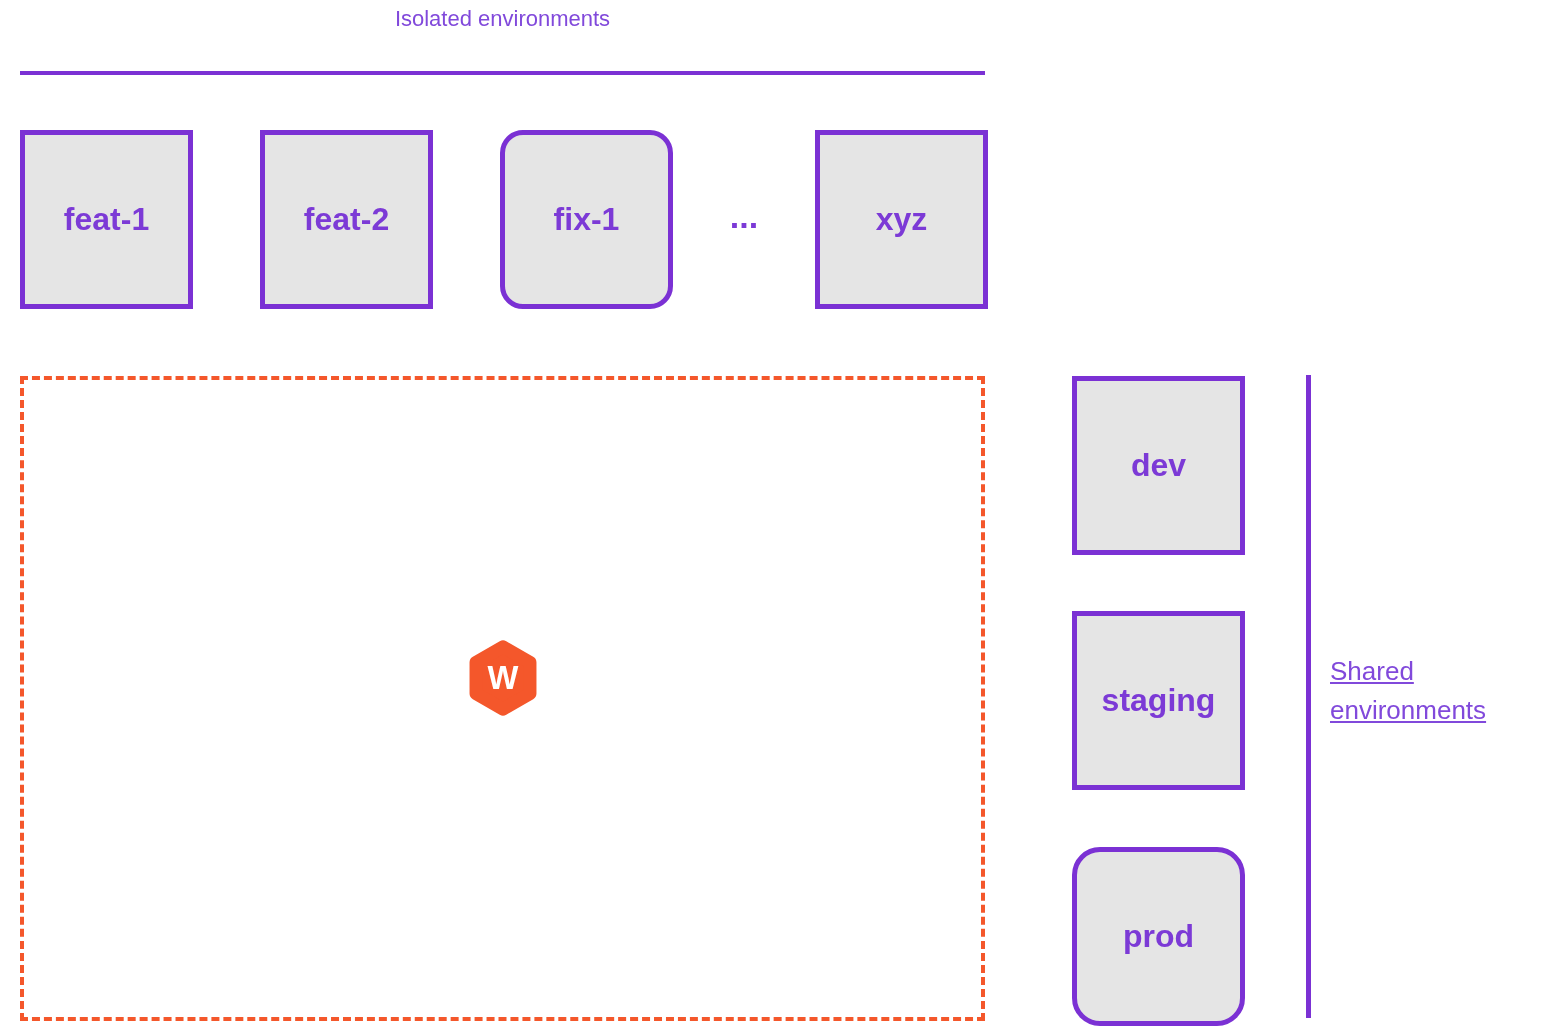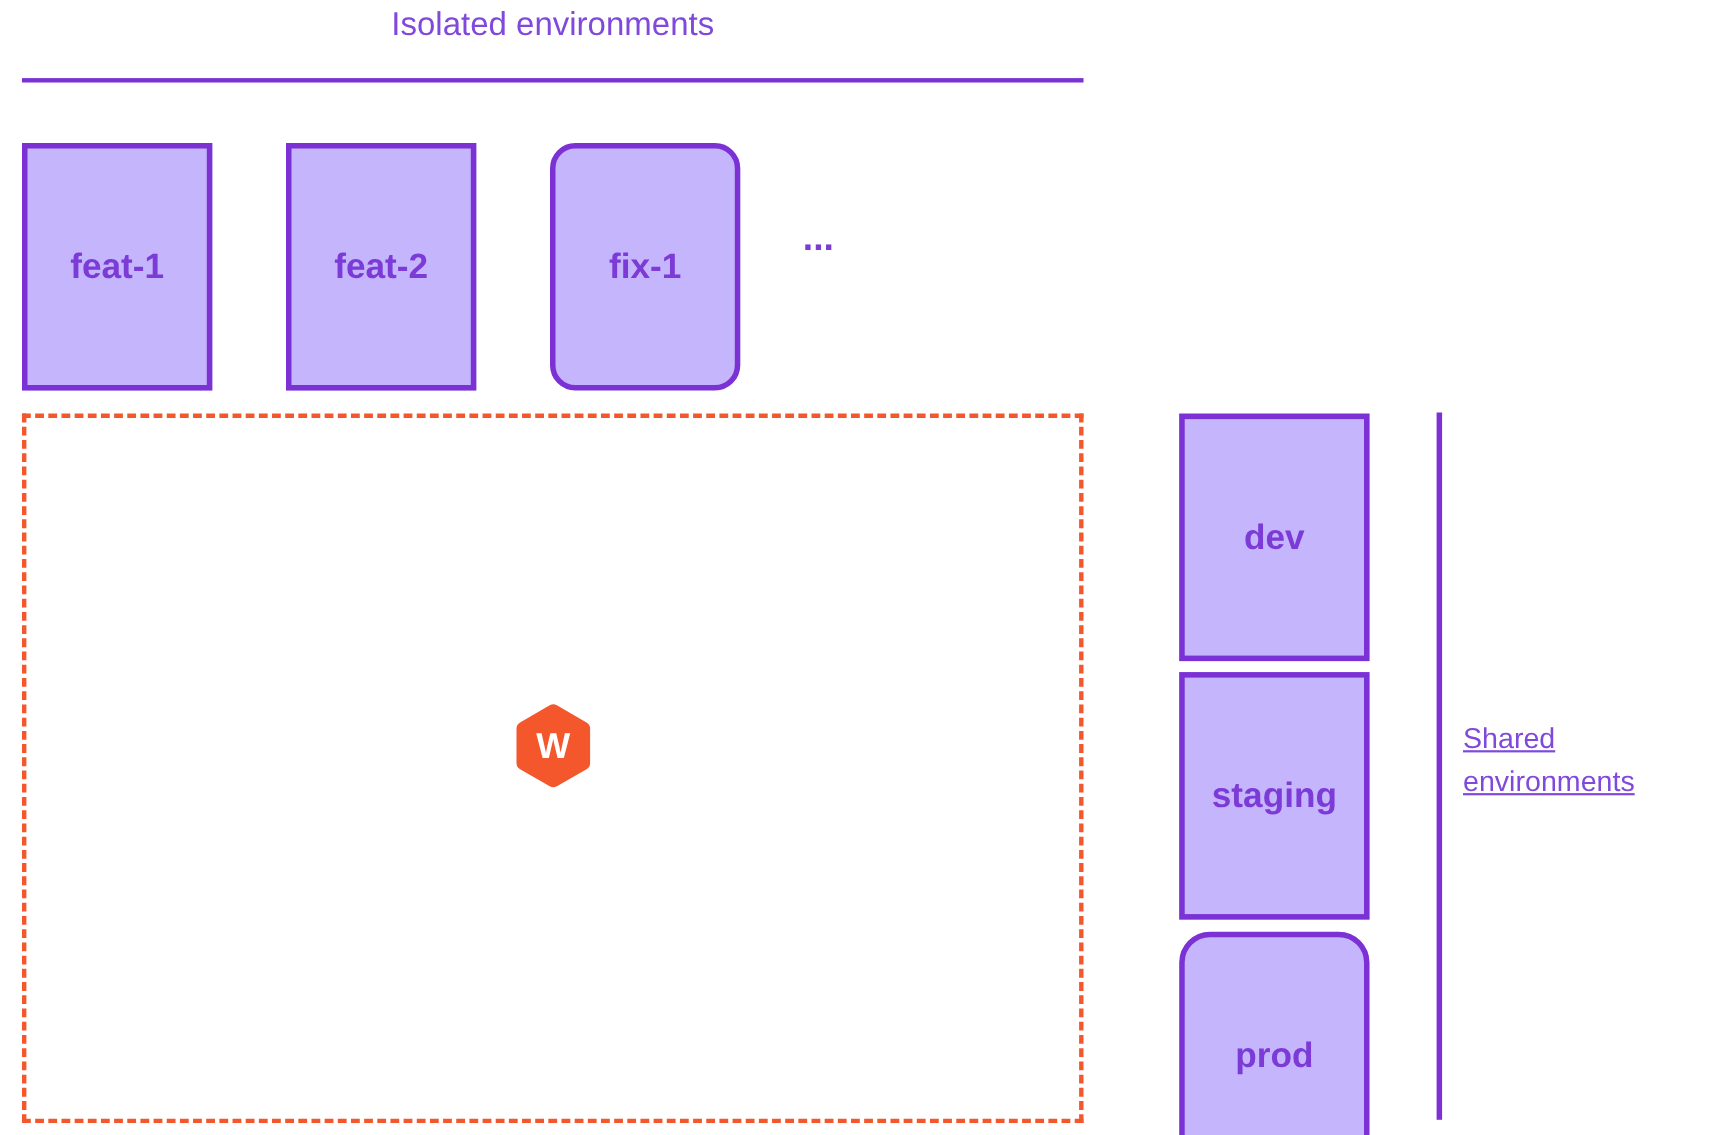--- a/index.html
+++ b/index.html
@@ -8,34 +8,34 @@
     width: 1564px;
     height: 1032px;
     background: #ffffff;
     font-family: "Liberation Sans", sans-serif;
     overflow: hidden;
   }
   .iso-title {
     position: absolute;
     left: 20px; top: 6px; width: 965px;
     text-align: center;
-    font-size: 30px;
+    font-size: 22px;
     color: var(--purple-text, #8149DB);
   }
   .iso-underline {
     position: absolute;
     left: 20px; top: 71px; width: 965px; height: 4px;
     background: var(--purple, #7B31D4);
   }
   .node {
     position: absolute;
-    width: 173px; height: 225px;
+    width: 173px; height: 179px;
     border: 5px solid var(--purple, #7B31D4);
     box-sizing: border-box;
-    background: #c4b5fd;
+    background: #e5e5e5;
     display: flex; align-items: center; justify-content: center;
   }
   .node-label {
     font-size: 32px;
     font-weight: bold;
     color: var(--purple-label, #7C3AD6);
   }
   .ellipsis {
     position: absolute;
     left: 673px; top: 130px; width: 142px; height: 173px;
@@ -92,20 +92,23 @@
   <div class="node" style="left:20px; top:130px;">
     <span class="node-label">feat-1</span>
   </div>
   <div class="node" style="left:260px; top:130px;">
     <span class="node-label">feat-2</span>
   </div>
   <div class="node" style="left:500px; top:130px;border-radius:23px;">
     <span class="node-label">fix-1</span>
   </div>
   <div class="ellipsis">...</div>
+  <div class="node" style="left:815px; top:130px;">
+    <span class="node-label">xyz</span>
+  </div>
 
   <div class="project-box">
     <div class="project-inner">
       <svg class="logo-svg" viewBox="0 0 100 110" aria-hidden="true">
         <polygon points="50,17 82.9,36 82.9,74 50,93 17.1,74 17.1,36" fill="#F4572B" stroke="#F4572B" stroke-width="16" stroke-linejoin="round"></polygon>
         <text class="logo-letter" x="50" y="69">W</text>
       </svg>
     </div>
   </div>
 

